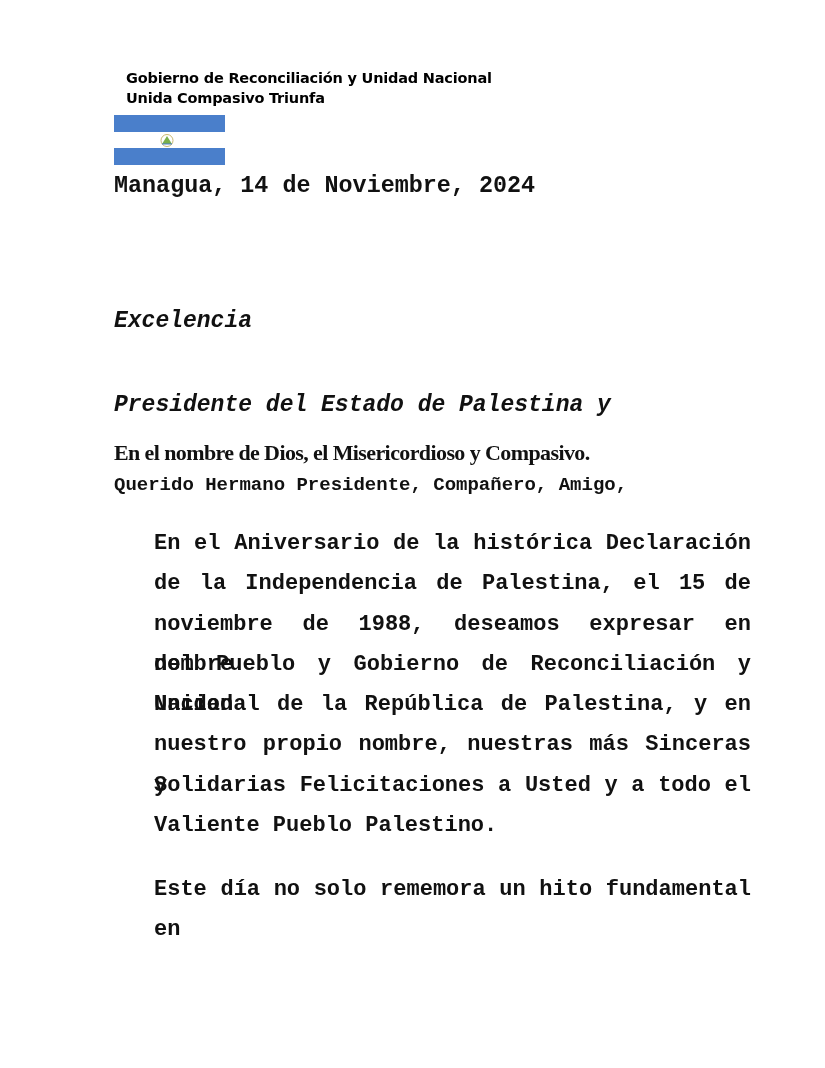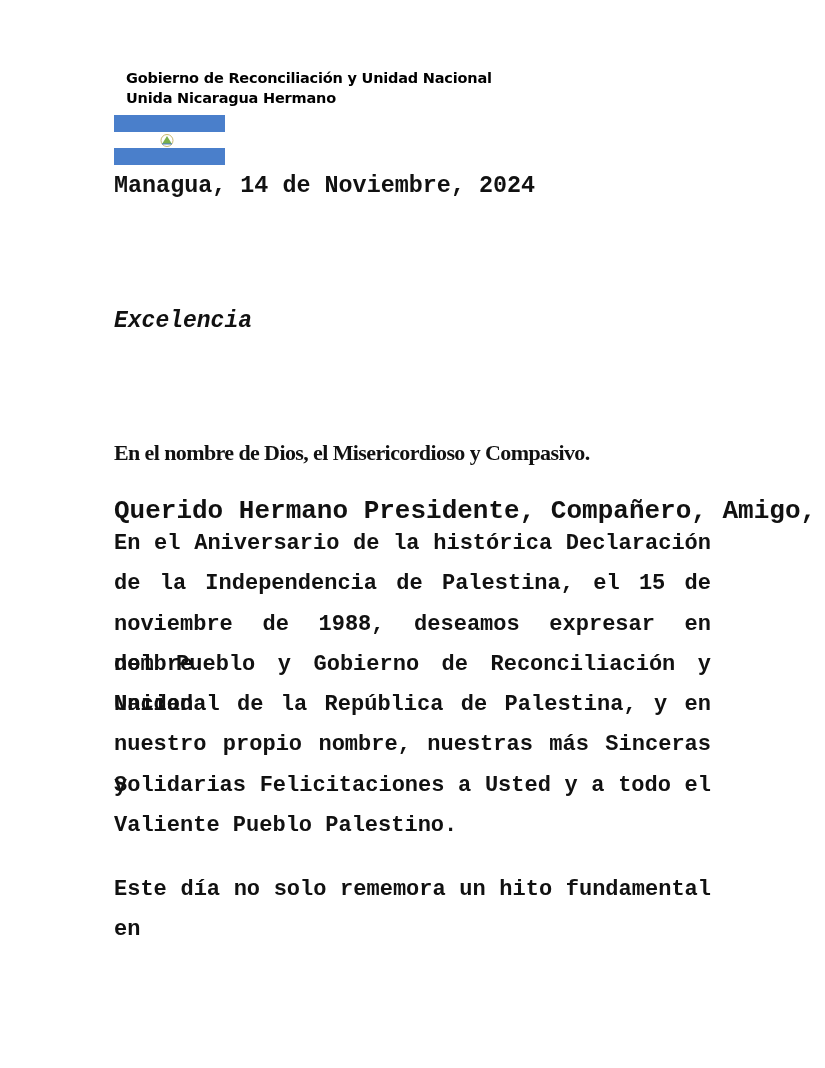--- a/index.html
+++ b/index.html
@@ -7,51 +7,52 @@
   .letterhead { position: absolute; left: 114px; top: 68px; font-family: "DejaVu Sans", sans-serif; font-weight: bold; font-size: 14.5px; line-height: 20px; color: #000000; letter-spacing: -0.2px; margin-left: 12px; }
   .flag { position: absolute; left: 114px; top: 115px; width: 111px; height: 50px; }
   .flag .stripe { height: 16.67px; }
   .flag .blue { background: #4a7fcb; }
   .flag .white { background: #ffffff; position: relative; }
   .flag .emblem { position: absolute; left: 46px; top: 2px; width: 14px; height: 13px; }
   .mono { font-family: "Liberation Mono", "DejaVu Sans Mono", monospace; font-weight: bold; color: #111; position: absolute; left: 114px; white-space: pre; }
   .date { top: 171px; font-size: 23.4px; line-height: 30px; }
   .addressee { top: 251px; font-size: 23px; line-height: 28px; font-style: italic; }
   .salutation1 { top: 406px; font-size: 22px; line-height: 30px; letter-spacing: -0.6px; font-family: "Liberation Serif", "DejaVu Serif", serif; margin-top: 32px; }
-  .salutation2 { top: 496px; font-size: 26px; line-height: 30px; }
-  .para { width: 597px; font-size: 22px; line-height: 40.3px; white-space: normal; text-align: justify; }
+  .salutation2 { top: 470px; font-size: 19px; line-height: 30px; }
+  .para { width: 597px; font-size: 22px; line-height: 40.3px; white-space: normal; text-align: justify; margin-left: 40px; }
   .para .ln { display: block; text-align: justify; text-align-last: justify; height: 40.3px; }
   .para .ln.last { text-align-last: left; }
   .p1 { top: 524px; }
   .p2 { top: 870px; }
 </style>
 </head>
 <body>
 
 <div class="letterhead">
   <div>Gobierno de Reconciliación y Unidad Nacional</div>
-  <div>Unida Nicaragua Hermano</div>
+  <div>Unida Compasivo Triunfa</div>
 </div>
 
 <div class="flag">
   <div class="stripe blue"></div>
   <div class="stripe white">
     <svg class="emblem" viewBox="0 0 14 13">
       <circle cx="7" cy="6.5" r="6" fill="none" stroke="#c9b870" stroke-width="1"></circle>
       <polygon points="2,10 12,10 7,2" fill="#7ab04a"></polygon>
       <line x1="2" y1="10" x2="12" y2="10" stroke="#4a7fcb" stroke-width="1"></line>
     </svg>
   </div>
   <div class="stripe blue"></div>
 </div>
 
 <div class="mono date">Managua, 14 de Noviembre, 2024</div>
 
 <div class="mono addressee">
   <div>Excelencia</div>
+  <div>Presidente del Estado de Palestina y</div>
 </div>
 
 <div class="mono salutation1">En el nombre de Dios, el Misericordioso y Compasivo.</div>
 
 <div class="mono salutation2">Querido Hermano Presidente, Compañero, Amigo,</div>
 
 <div class="mono para p1">
   <span class="ln">En el Aniversario de la histórica Declaración</span>
   <span class="ln">de la Independencia de Palestina, el 15 de</span>
   <span class="ln">noviembre de 1988, deseamos expresar en nombre</span>

